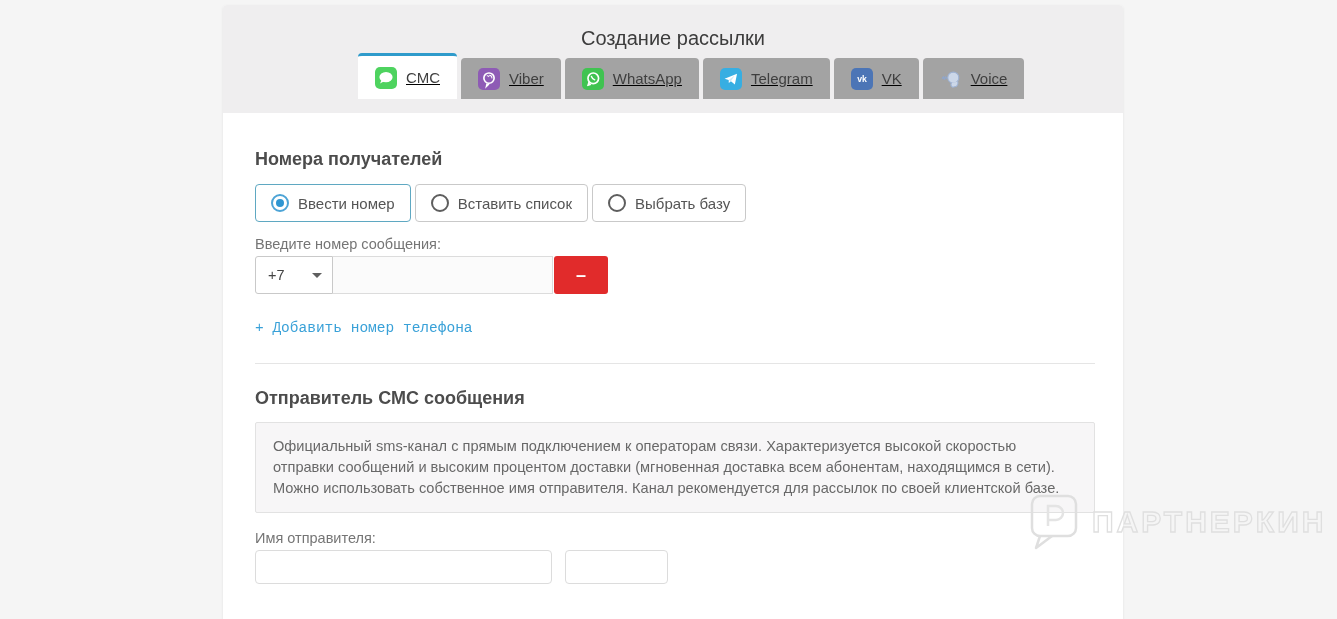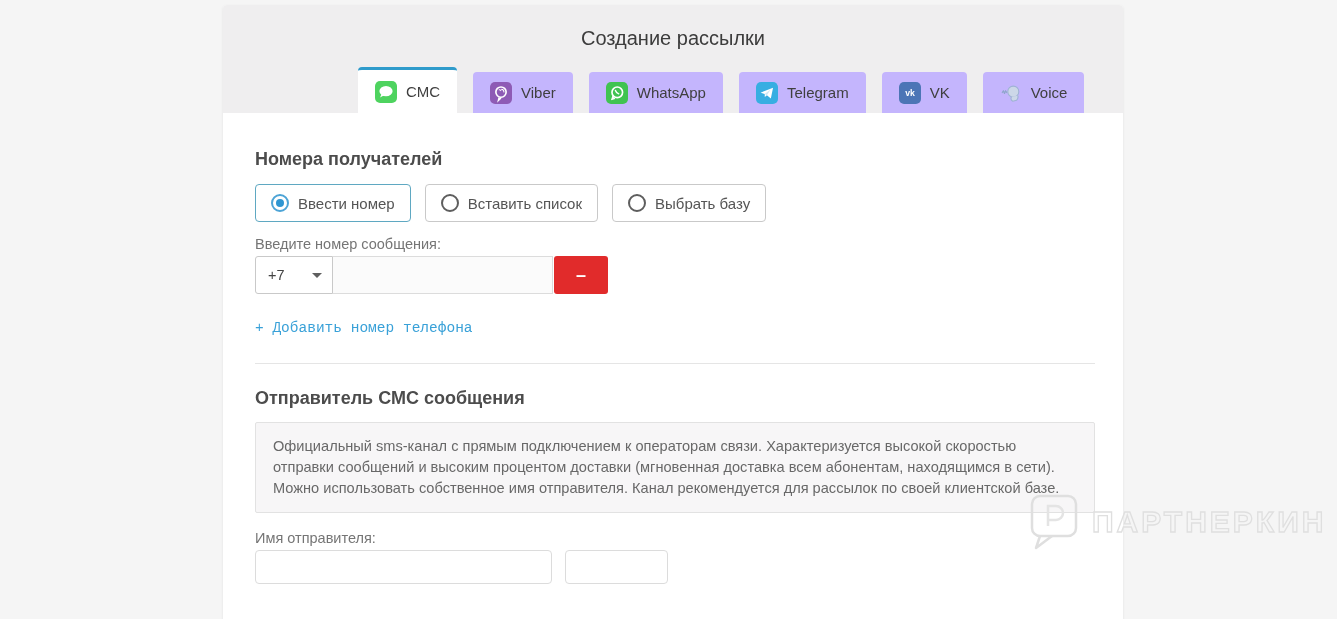--- a/index.html
+++ b/index.html
@@ -26,32 +26,33 @@
   }
   .card-title {
     text-align: center;
     padding-top: 22px;
     font-size: 20px;
     font-weight: 400;
     color: #3c3c3c;
   }
   .tabs {
     position: absolute;
-    left: 135px; bottom: 0;
+    left: 135px; bottom: 14px;
     display: flex;
     align-items: flex-end;
-    gap: 16px;
+    gap: 4px;
+    text-decoration: underline;
   }
   .tab {
     display: flex;
     align-items: center;
     gap: 9px;
     height: 41px;
     padding: 0 17px;
-    background: #c4b5fd;
+    background: #a3a3a3;
     border-radius: 4px 4px 0 0;
     font-size: 15px;
     color: #3f3f3f;
     cursor: pointer;
     white-space: nowrap;
   }
   .tab.active {
     height: 46px;
     background: #ffffff;
     border-top: 3px solid #2f9bcb;
@@ -63,21 +64,21 @@
   .section-heading {
     font-size: 18px;
     font-weight: 700;
     color: #4c4c4c;
   }
   .h-first { margin-top: 36px; }
   .h-second { margin-top: 24px; }
   .radio-row {
     margin-top: 14px;
     display: flex;
-    gap: 14px;
+    gap: 4px;
   }
   .radio-box {
     display: flex;
     align-items: center;
     gap: 9px;
     padding: 9px 15px;
     border: 1px solid #c9c9c9;
     border-radius: 4px;
     background: #fff;
     font-size: 15px;

